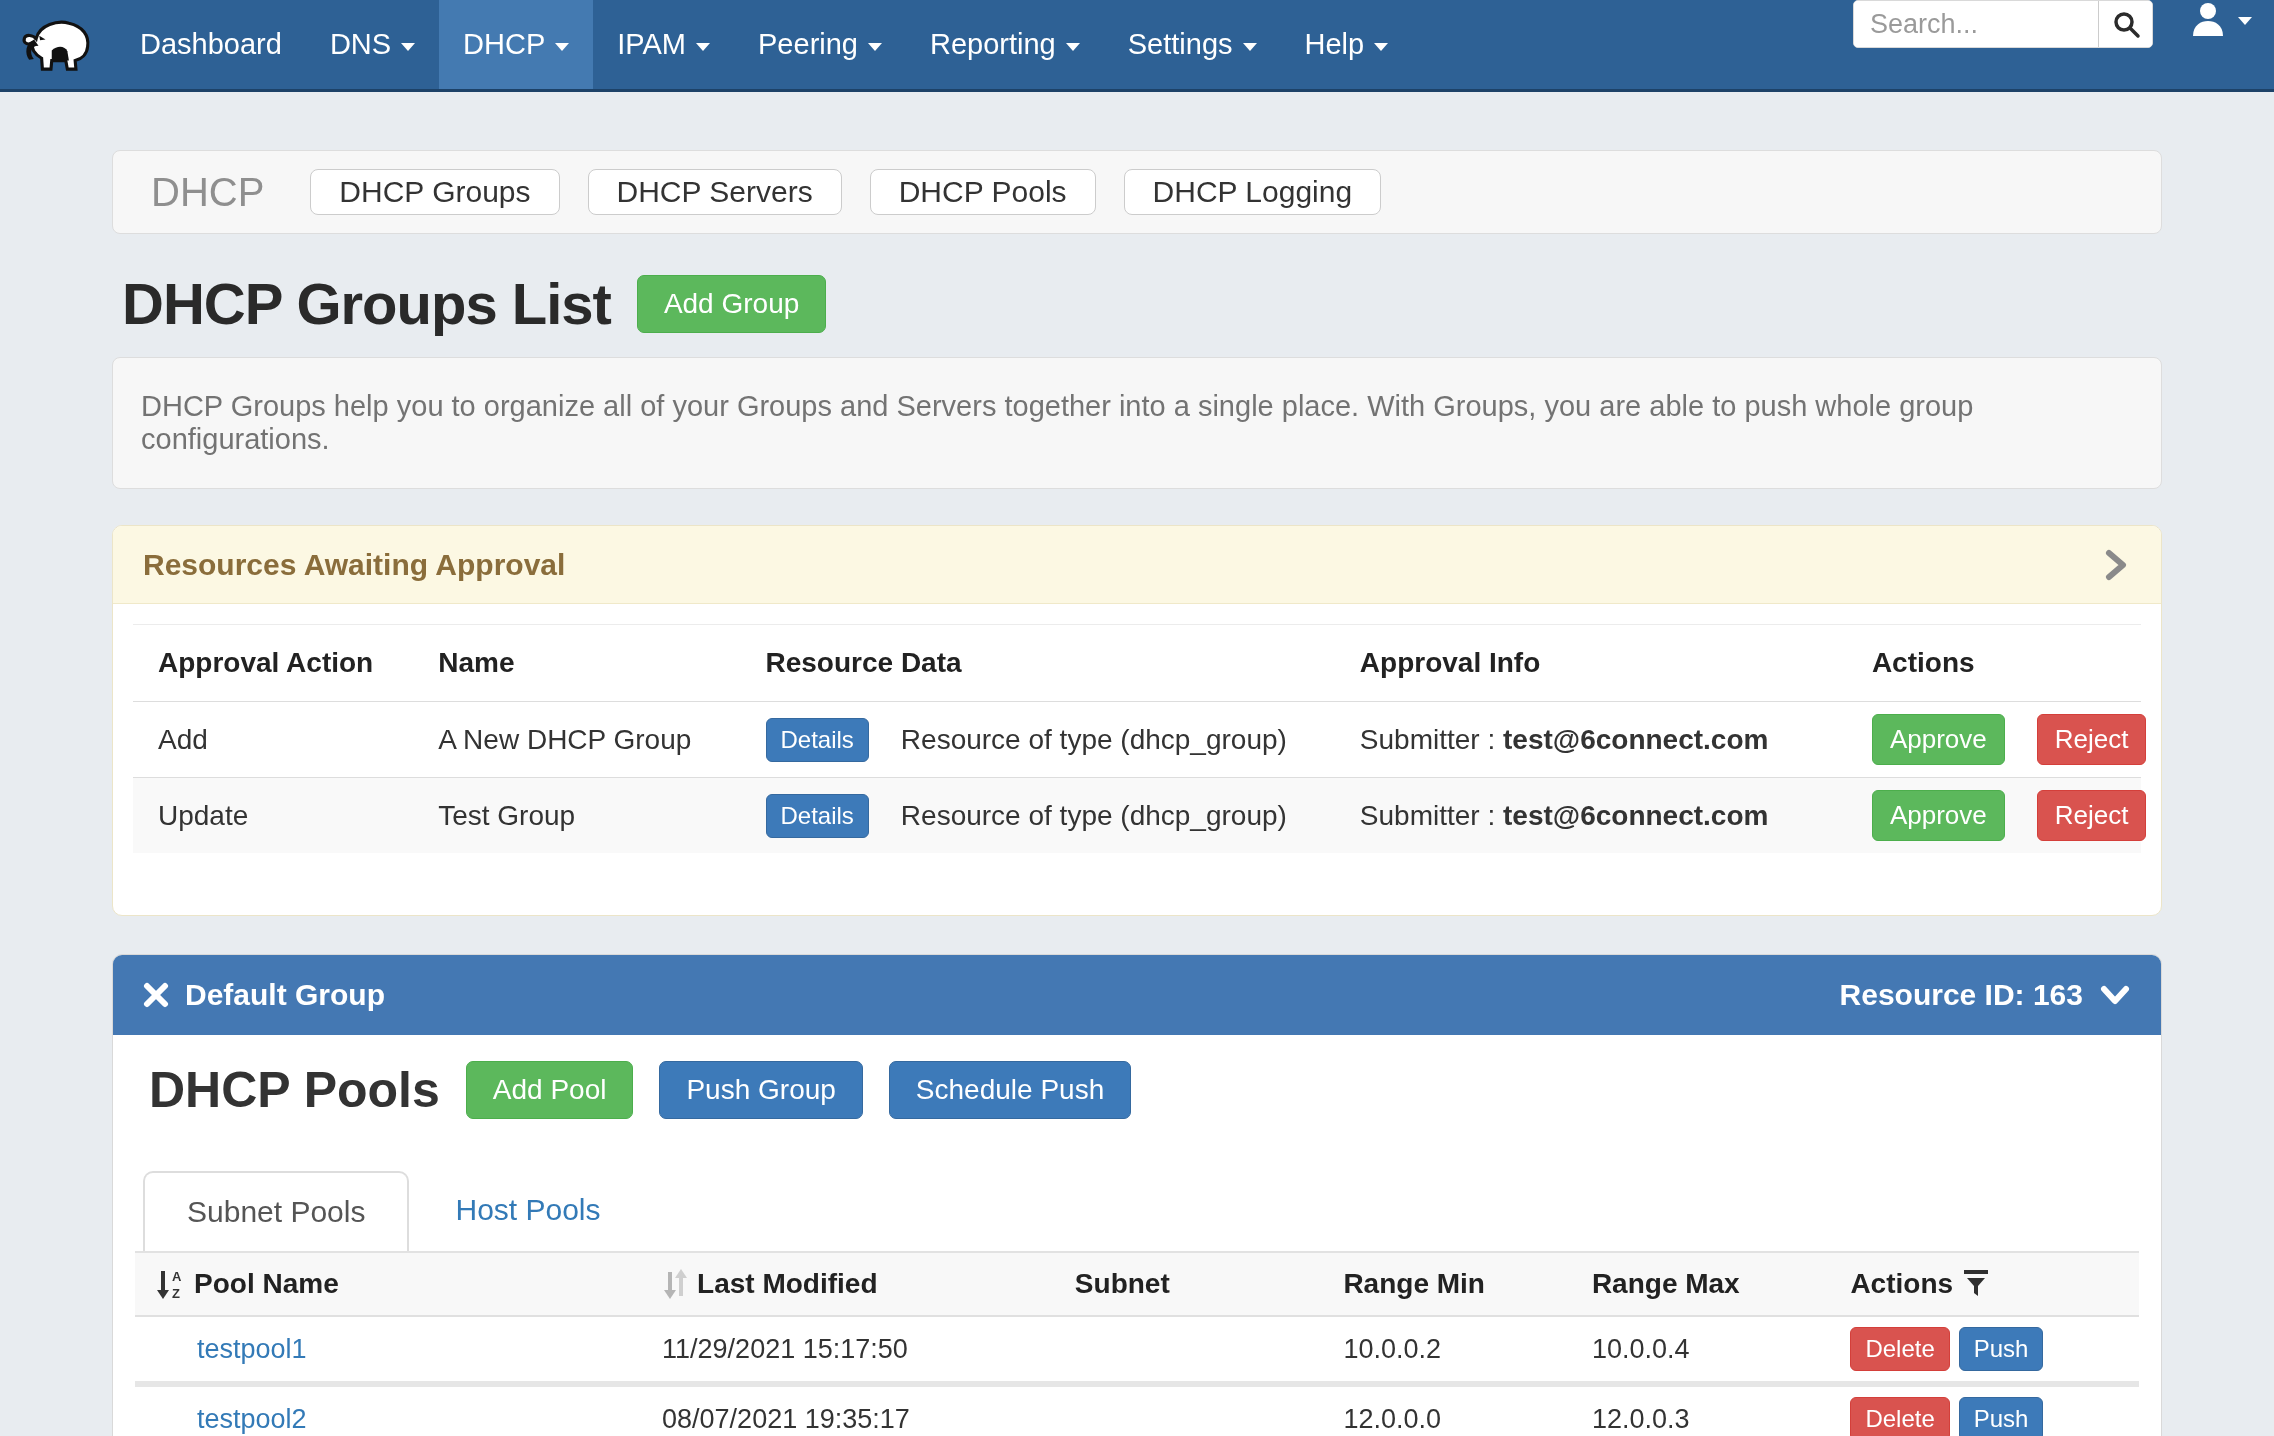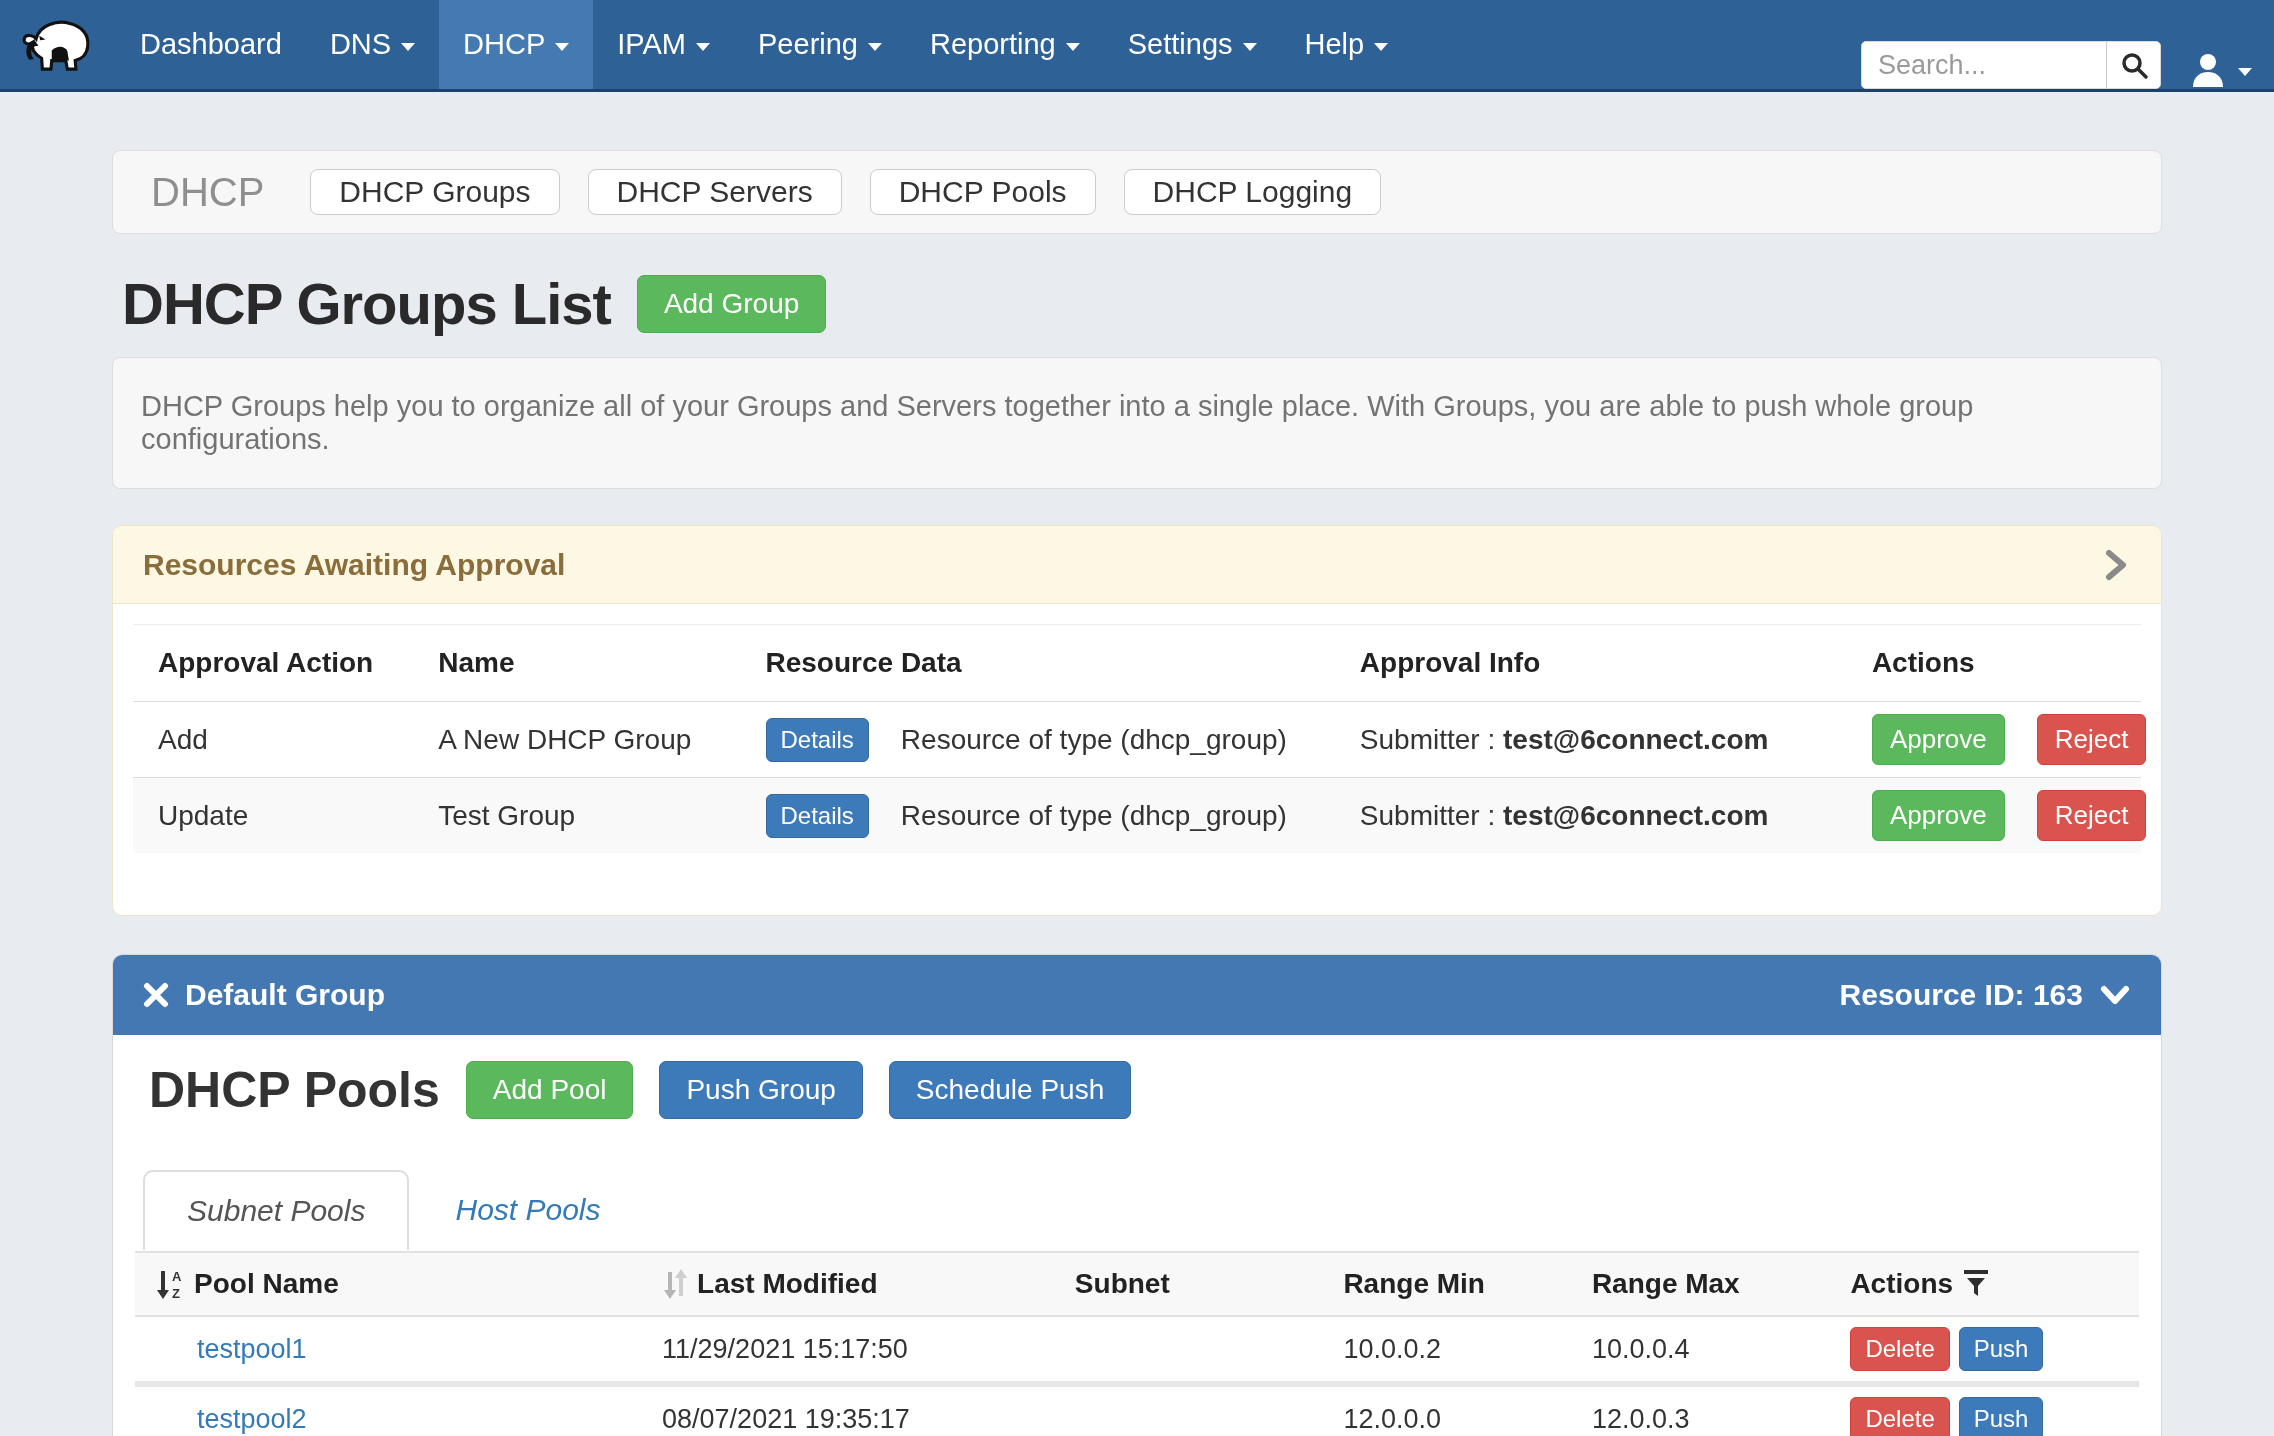--- a/index.html
+++ b/index.html
@@ -9,21 +9,21 @@
   
   .navbar { height:92px; background:#2e6195; border-bottom:3px solid #1d4268;
             display:flex; align-items:stretch; }
   .logo { width:116px; display:flex; align-items:center; justify-content:center; }
   .nav-menu { list-style:none; display:flex; }
   .nav-item { display:flex; align-items:center; gap:10px; padding:0 24px;
               color:#fff; font-size:29px; cursor:pointer; white-space:nowrap; }
   .nav-item.active { background:#447ab1; }
   .caret { width:0; height:0; border-left:7px solid transparent;
            border-right:7px solid transparent; border-top:8px solid #fff; margin-top:4px; }
-  .nav-right { margin-left:auto; display:flex; align-items:flex-end; gap:28px; padding-right:22px; }
+  .nav-right { margin-left:auto; display:flex; align-items:flex-start; gap:36px; padding-right:22px; }
   .searchbox { display:flex; height:48px; border-radius:5px; overflow:hidden; border:1px solid #d9d9d9; background:#fff;}
   .searchbox input { width:244px; border:none; outline:none; padding:0 16px; font-size:27px; color:#333;
                      font-family:"Liberation Sans", sans-serif;}
   .searchbox input::placeholder { color:#9a9a9a; }
   .search-btn { width:54px; background:#fff; border:none; border-left:1px solid #ccc;
                 display:flex; align-items:center; justify-content:center; cursor:pointer; }
   .user-menu { display:flex; align-items:center; gap:11px; cursor:pointer; }
 
   
   main { padding:58px 112px 0; }
@@ -72,21 +72,21 @@
   
   .group-panel { margin-top:38px; background:#fff; border:1px solid #d9d9d9; }
   .blue-heading { background:#4478b3; height:80px; border-radius:9px 9px 0 0;
                   display:flex; align-items:center; padding:0 30px; color:#fff;
                   font-size:30px; font-weight:bold; }
   .blue-heading .left { display:flex; align-items:center; gap:16px; }
   .blue-heading .right { margin-left:auto; display:flex; align-items:center; gap:16px; cursor:pointer; }
   .group-body { padding:26px 22px 0; }
   .pools-heading-row { display:flex; align-items:center; gap:26px; padding-left:14px; }
   .pools-title { font-size:50px; font-weight:bold; color:#333; }
-  .tabs { margin-top:50px; display:flex; align-items:center; padding-left:8px;font-style:italic; }
+  .tabs { margin-top:50px; display:flex; align-items:flex-end; padding-left:8px; }
   .tab-active { border:2px solid #ddd; border-bottom:none; border-radius:10px 10px 0 0;
                 background:#fff; color:#555; font-size:30px; padding:22px 42px; cursor:default; }
   .tab-link { color:#337ab7; font-size:30px; padding:24px 46px; cursor:pointer; }
 
   .pools-table thead tr { background:#f8f8f8; border-top:2px solid #e2e2e2; border-bottom:2px solid #e0e0e0; }
   .pools-table th { text-align:left; font-size:28px; color:#222; padding:15px 0; }
   .pools-table th:first-child { padding-left:20px; }
   .pools-table td:first-child { padding-left:22px; }
   .pools-table tbody tr { border-bottom:6px solid #e6e6e6; }
   .pools-table td { font-size:27px; padding:10px 0; vertical-align:middle; }

